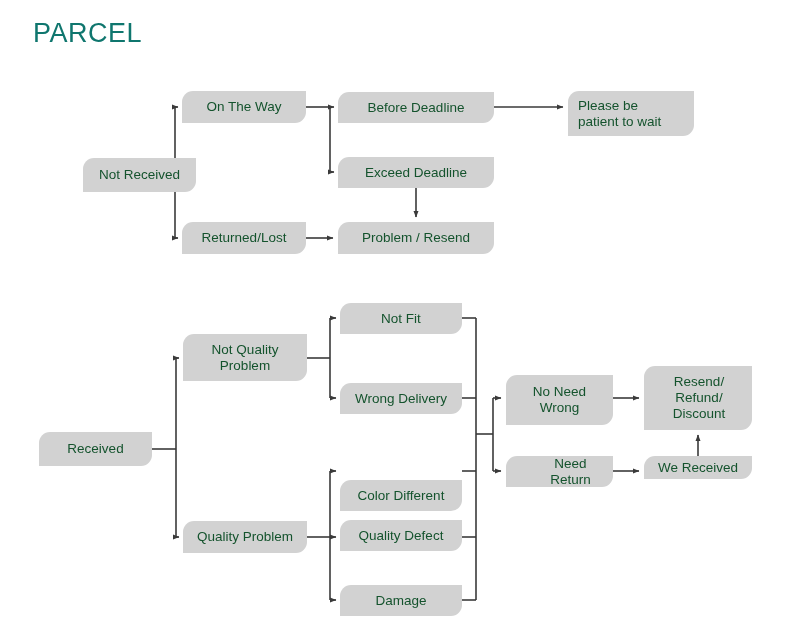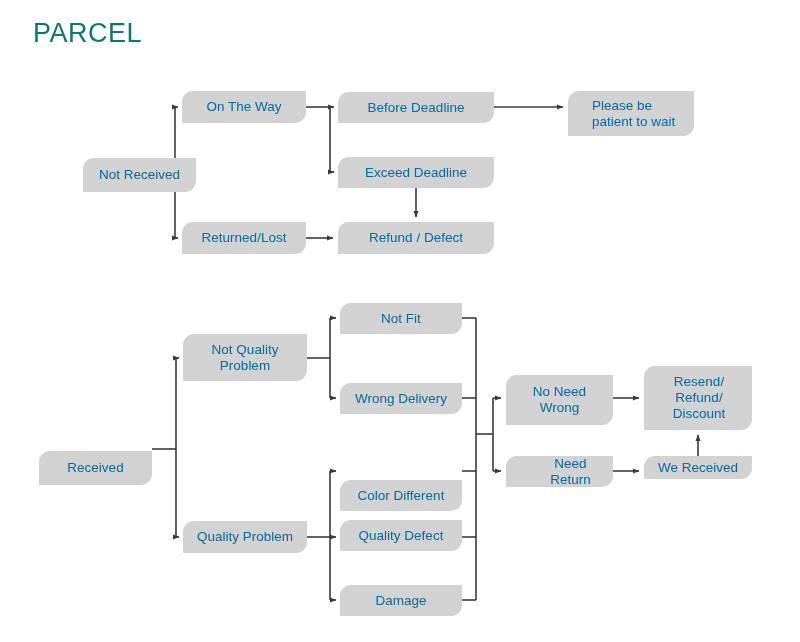--- a/index.html
+++ b/index.html
@@ -34,35 +34,35 @@
     left: 0;
     top: 0;
     width: 800px;
     height: 642px;
     pointer-events: none;
   }
   .node {
     position: absolute;
     box-sizing: border-box;
     background: #d2d2d2;
-    color: #0369a1;
+    color: #14532d;
     font-size: 13.5px;
     line-height: 16px;
     display: flex;
     align-items: center;
     justify-content: center;
     text-align: center;
     border-radius: 11px 0 11px 0;
     padding: 0 6px;
     white-space: pre-line;
   }
   .node.align-left {
     justify-content: flex-start;
     text-align: left;
-    padding-left: 24px;
+    padding-left: 10px;
   }
 </style>
 </head>
 <body>
 
 <div id="root">
 
   <div id="page-title">PARCEL</div>
 
   <svg id="wires" viewBox="0 0 800 642" xmlns="http://www.w3.org/2000/svg">
@@ -128,26 +128,26 @@
   <div class="node" style="left:39px; top:158px; width:113px; height:34px;margin-left:44px;">Not Received</div>
 
   <div class="node" style="left:182px; top:91px; width:124px; height:32px;">On The Way</div>
 
   <div class="node" style="left:182px; top:222px; width:124px; height:32px;">Returned/Lost</div>
 
   <div class="node" style="left:338px; top:92px; width:156px; height:31px;">Before Deadline</div>
 
   <div class="node" style="left:338px; top:157px; width:156px; height:31px;">Exceed Deadline</div>
 
-  <div class="node" style="left:338px; top:222px; width:156px; height:32px;">Refund / Defect</div>
+  <div class="node" style="left:338px; top:222px; width:156px; height:32px;">Problem / Resend</div>
 
   <div class="node align-left" style="left:568px; top:91px; width:126px; height:45px;">Please be
 patient to wait</div>
 
-  <div class="node" style="left:39px; top:451px; width:113px; height:34px;">Received</div>
+  <div class="node" style="left:39px; top:432px; width:113px; height:34px;">Received</div>
 
   <div class="node" style="left:183px; top:334px; width:124px; height:47px;">Not Quality
 Problem</div>
 
   <div class="node" style="left:183px; top:521px; width:124px; height:32px;">Quality Problem</div>
 
   <div class="node" style="left:340px; top:303px; width:122px; height:31px;">Not Fit</div>
 
   <div class="node" style="left:340px; top:383px; width:122px; height:31px;">Wrong Delivery</div>
 

